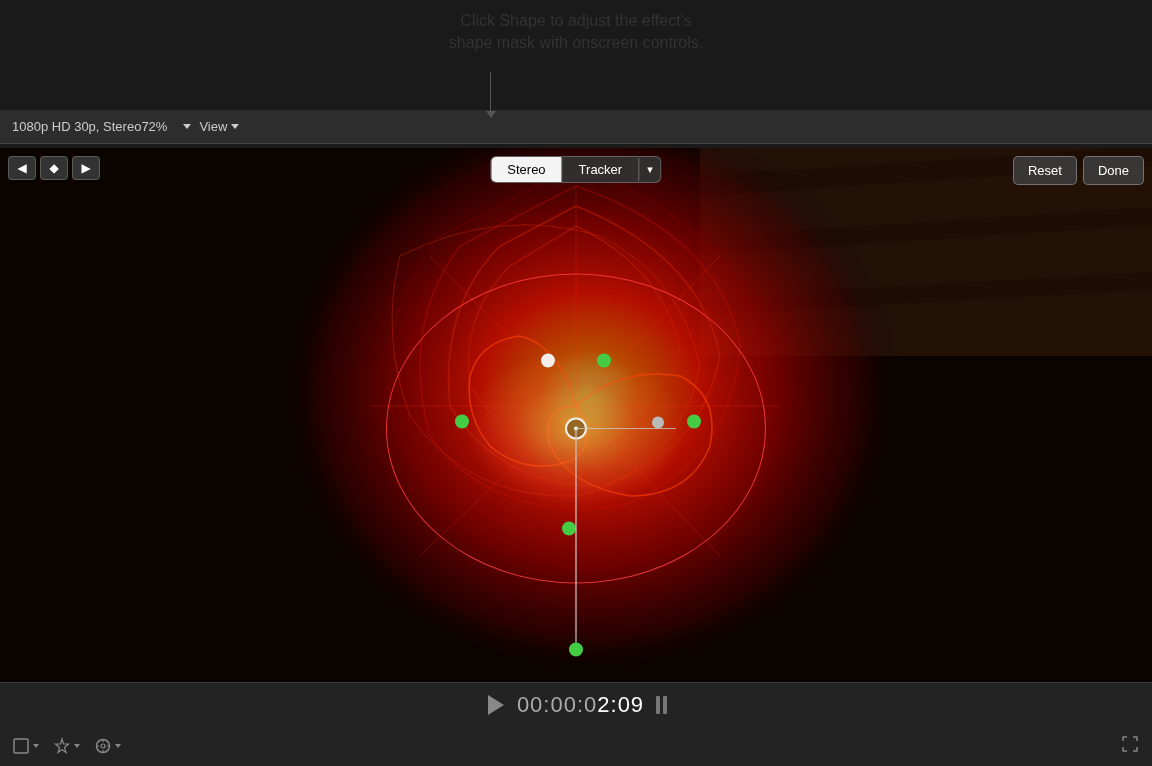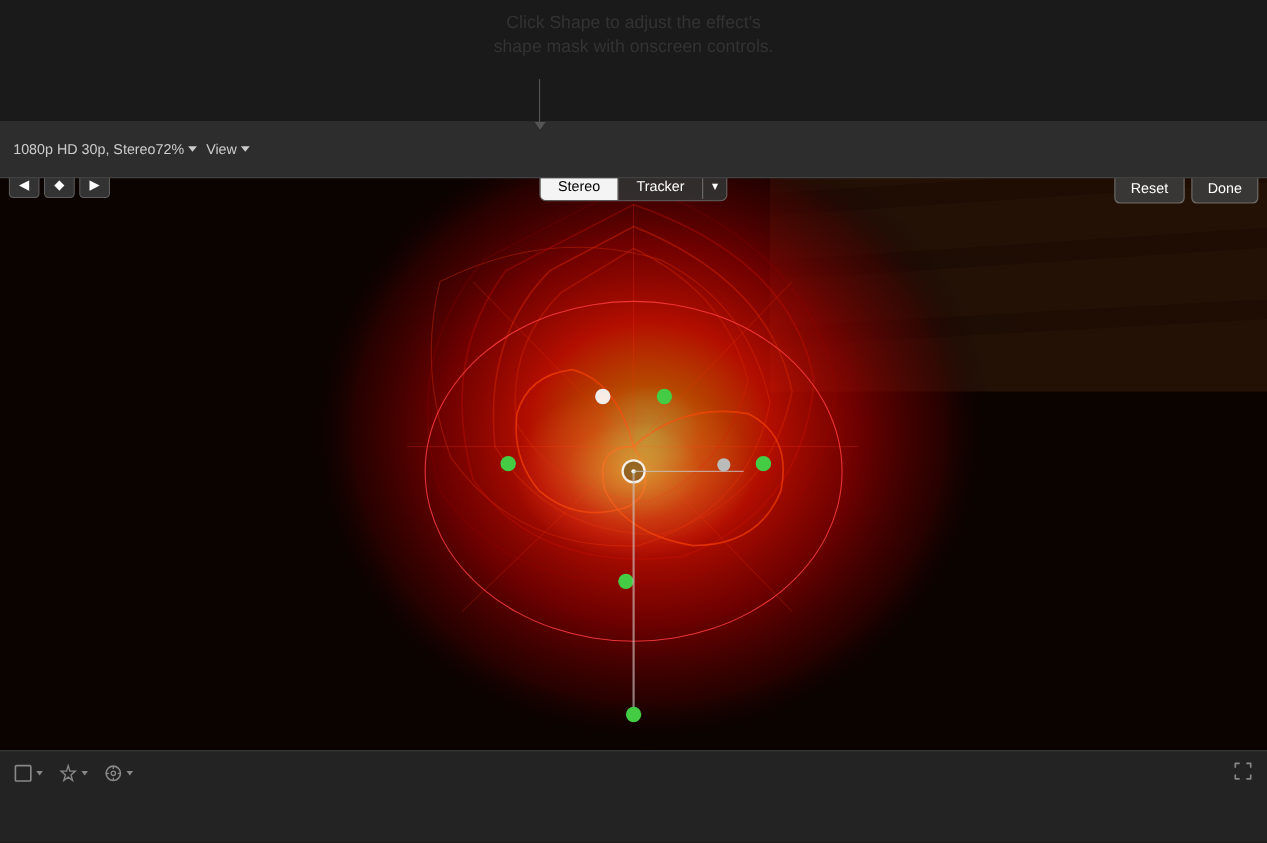--- a/index.html
+++ b/index.html
@@ -50,21 +50,21 @@
       border-right: 5px solid transparent;
       border-top: 7px solid #555;
     }
 
     
     .top-bar {
       position: absolute;
       top: 110px;
       left: 0;
       right: 0;
-      height: 52px;
+      height: 34px;
       background: #2d2d2d;
       border-bottom: 1px solid #444;
       display: flex;
       align-items: center;
       padding: 0 12px;
       z-index: 5;
     }
     .video-info {
       font-size: 13px;
       color: #ccc;
@@ -93,21 +93,21 @@
       font-weight: 400;
     }
     .top-bar-right {
       display: flex;
       align-items: center;
       gap: 8px;
     }
     .zoom-control {
       display: flex;
       align-items: center;
-      gap: 4px;
+      gap: 16px;
       font-size: 13px;
       color: #ccc;
       cursor: pointer;
     }
     .view-control {
       display: flex;
       align-items: center;
       gap: 4px;
       font-size: 13px;
       color: #ccc;
@@ -581,20 +581,32 @@
   </div>
 
   <div class="action-btns">
     <button class="action-btn">Reset</button>
     <button class="action-btn">Done</button>
   </div>
 
 </div>
 
 <div class="transport-bar">
+  <div class="playback-controls">
+    <div class="play-btn">
+      <div class="play-triangle"></div>
+    </div>
+    <div class="timecode">
+      <span>00:00:0</span><span class="highlight">2:09</span>
+    </div>
+    <div class="pause-bars">
+      <div class="pause-bar"></div>
+      <div class="pause-bar"></div>
+    </div>
+  </div>
 
   <div class="bottom-tools">
     <div class="tool-group">
       <div class="tool-btn">
         <svg width="18" height="18" viewBox="0 0 18 18">
           <rect x="2" y="2" width="14" height="14" rx="1" fill="none" stroke="#888" stroke-width="1.5"></rect>
         </svg>
         <div class="tool-chevron"></div>
       </div>
       <div class="tool-btn" style="margin-left: 8px;">

